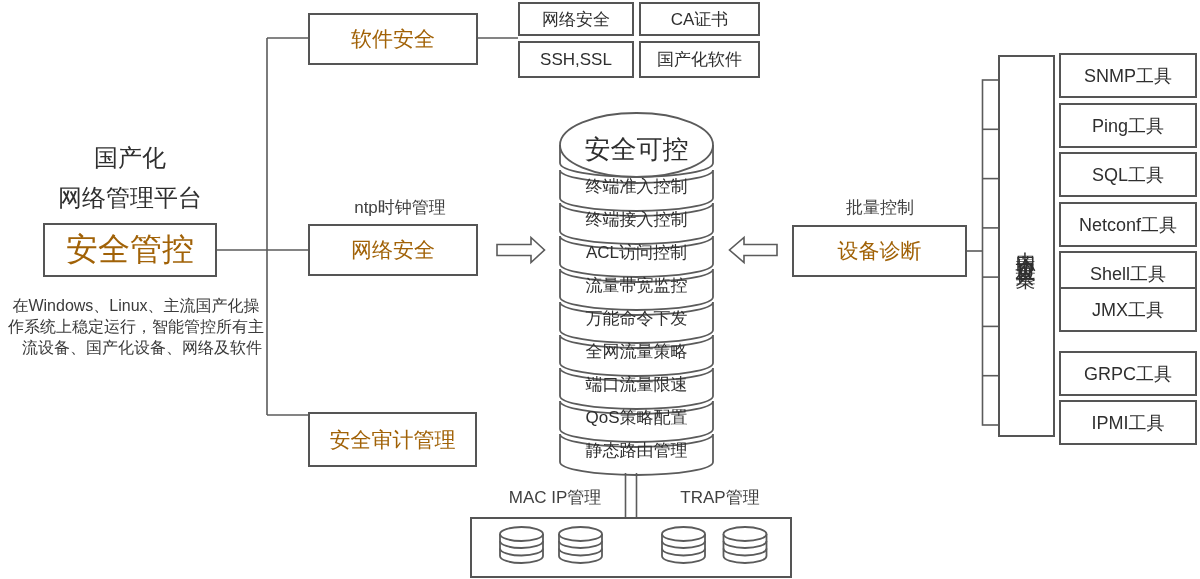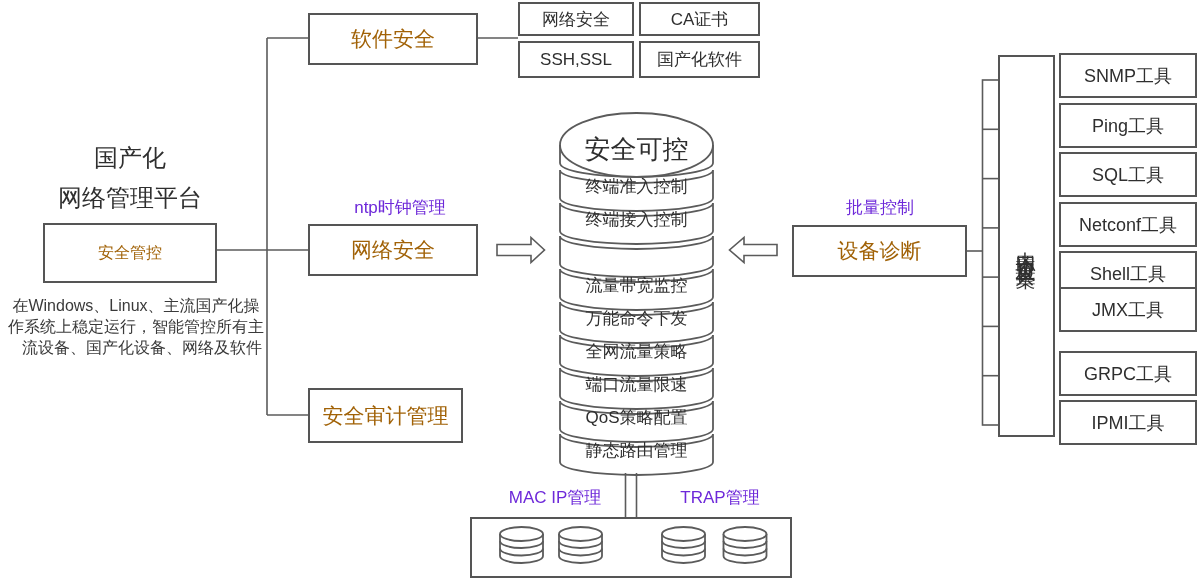--- a/index.html
+++ b/index.html
@@ -21,21 +21,21 @@
     background: #ffffff;
     display: flex;
     align-items: center;
     justify-content: center;
     text-align: center;
     color: #a16207;
   }
   .lbl {
     position: absolute;
     text-align: center;
-    color: #6d28d9;
+    color: #404040;
     white-space: nowrap;
   }
   .big { font-size: 23px; }
   .mid { font-size: 21px; }
   .sm  { font-size: 17px; }
   .title-line { position: absolute; width: 220px; left: 20px; text-align: center; font-size: 24px; color: #2f2f2f; }
   .desc-line { position: absolute; width: 272px; left: 0; text-align: center; font-size: 16px; color: #3a3a3a; line-height: 21px; }
   .stack-row {
     position: absolute;
     left: 560px;
@@ -179,41 +179,42 @@
         <path d="M 723.5 541 A 21.5 7 0 0 0 766.5 541" fill="none"></path>
         <path d="M 723.5 548.5 A 21.5 7 0 0 0 766.5 548.5" fill="none"></path>
         <ellipse cx="745" cy="534" rx="21.5" ry="7"></ellipse>
       </g>
     </g>
   </svg>
 
   <div class="title-line" style="top:142px;font-family:Liberation Serif, serif;">国产化</div>
   <div class="title-line" style="top:182px;">网络管理平台</div>
 
-  <div class="node big" style="left:43px; top:223px; width:174px; height:60px; font-size:16px;">安全管控</div>
+  <div class="node big" style="left:43px; top:223px; width:174px; height:54px; font-size:32px;">安全管控</div>
 
   <div class="desc-line" style="top:295px;">在Windows、Linux、主流国产化操</div>
   <div class="desc-line" style="top:316px;">作系统上稳定运行，智能管控所有主</div>
   <div class="desc-line" style="top:337px;margin-left:6px;">流设备、国产化设备、网络及软件</div>
 
   <div class="node mid" style="left:308px; top:13px; width:170px; height:52px;">软件安全</div>
 
   <div class="lbl sm" style="left:330px; top:196px; width:140px;">ntp时钟管理</div>
   <div class="node mid" style="left:308px; top:224px; width:170px; height:52px;">网络安全</div>
 
-  <div class="node mid" style="left:308px; top:388px; width:155px; height:55px;">安全审计管理</div>
+  <div class="node mid" style="left:308px; top:412px; width:169px; height:55px;">安全审计管理</div>
 
   <div class="gridcell" style="left:518px; top:2px; width:116px; height:34px;">网络安全</div>
   <div class="gridcell" style="left:639px; top:2px; width:121px; height:34px;">CA证书</div>
   <div class="gridcell" style="left:518px; top:41px; width:116px; height:37px;">SSH,SSL</div>
   <div class="gridcell" style="left:639px; top:41px; width:121px; height:37px;">国产化软件</div>
 
   <div class="stack-title">安全可控</div>
   <div class="stack-row" style="top:177px;">终端准入控制</div>
   <div class="stack-row" style="top:210px;">终端接入控制</div>
+  <div class="stack-row" style="top:243px;">ACL访问控制</div>
   <div class="stack-row" style="top:276px;">流量带宽监控</div>
   <div class="stack-row" style="top:309px;">万能命令下发</div>
   <div class="stack-row" style="top:342px;">全网流量策略</div>
   <div class="stack-row" style="top:375px;">端口流量限速</div>
   <div class="stack-row" style="top:408px;">QoS策略配置</div>
   <div class="stack-row" style="top:441px;">静态路由管理</div>
 
   <div class="lbl sm" style="left:810px; top:196px; width:140px;">批量控制</div>
   <div class="node mid" style="left:792px; top:225px; width:175px; height:52px;">设备诊断</div>
 

